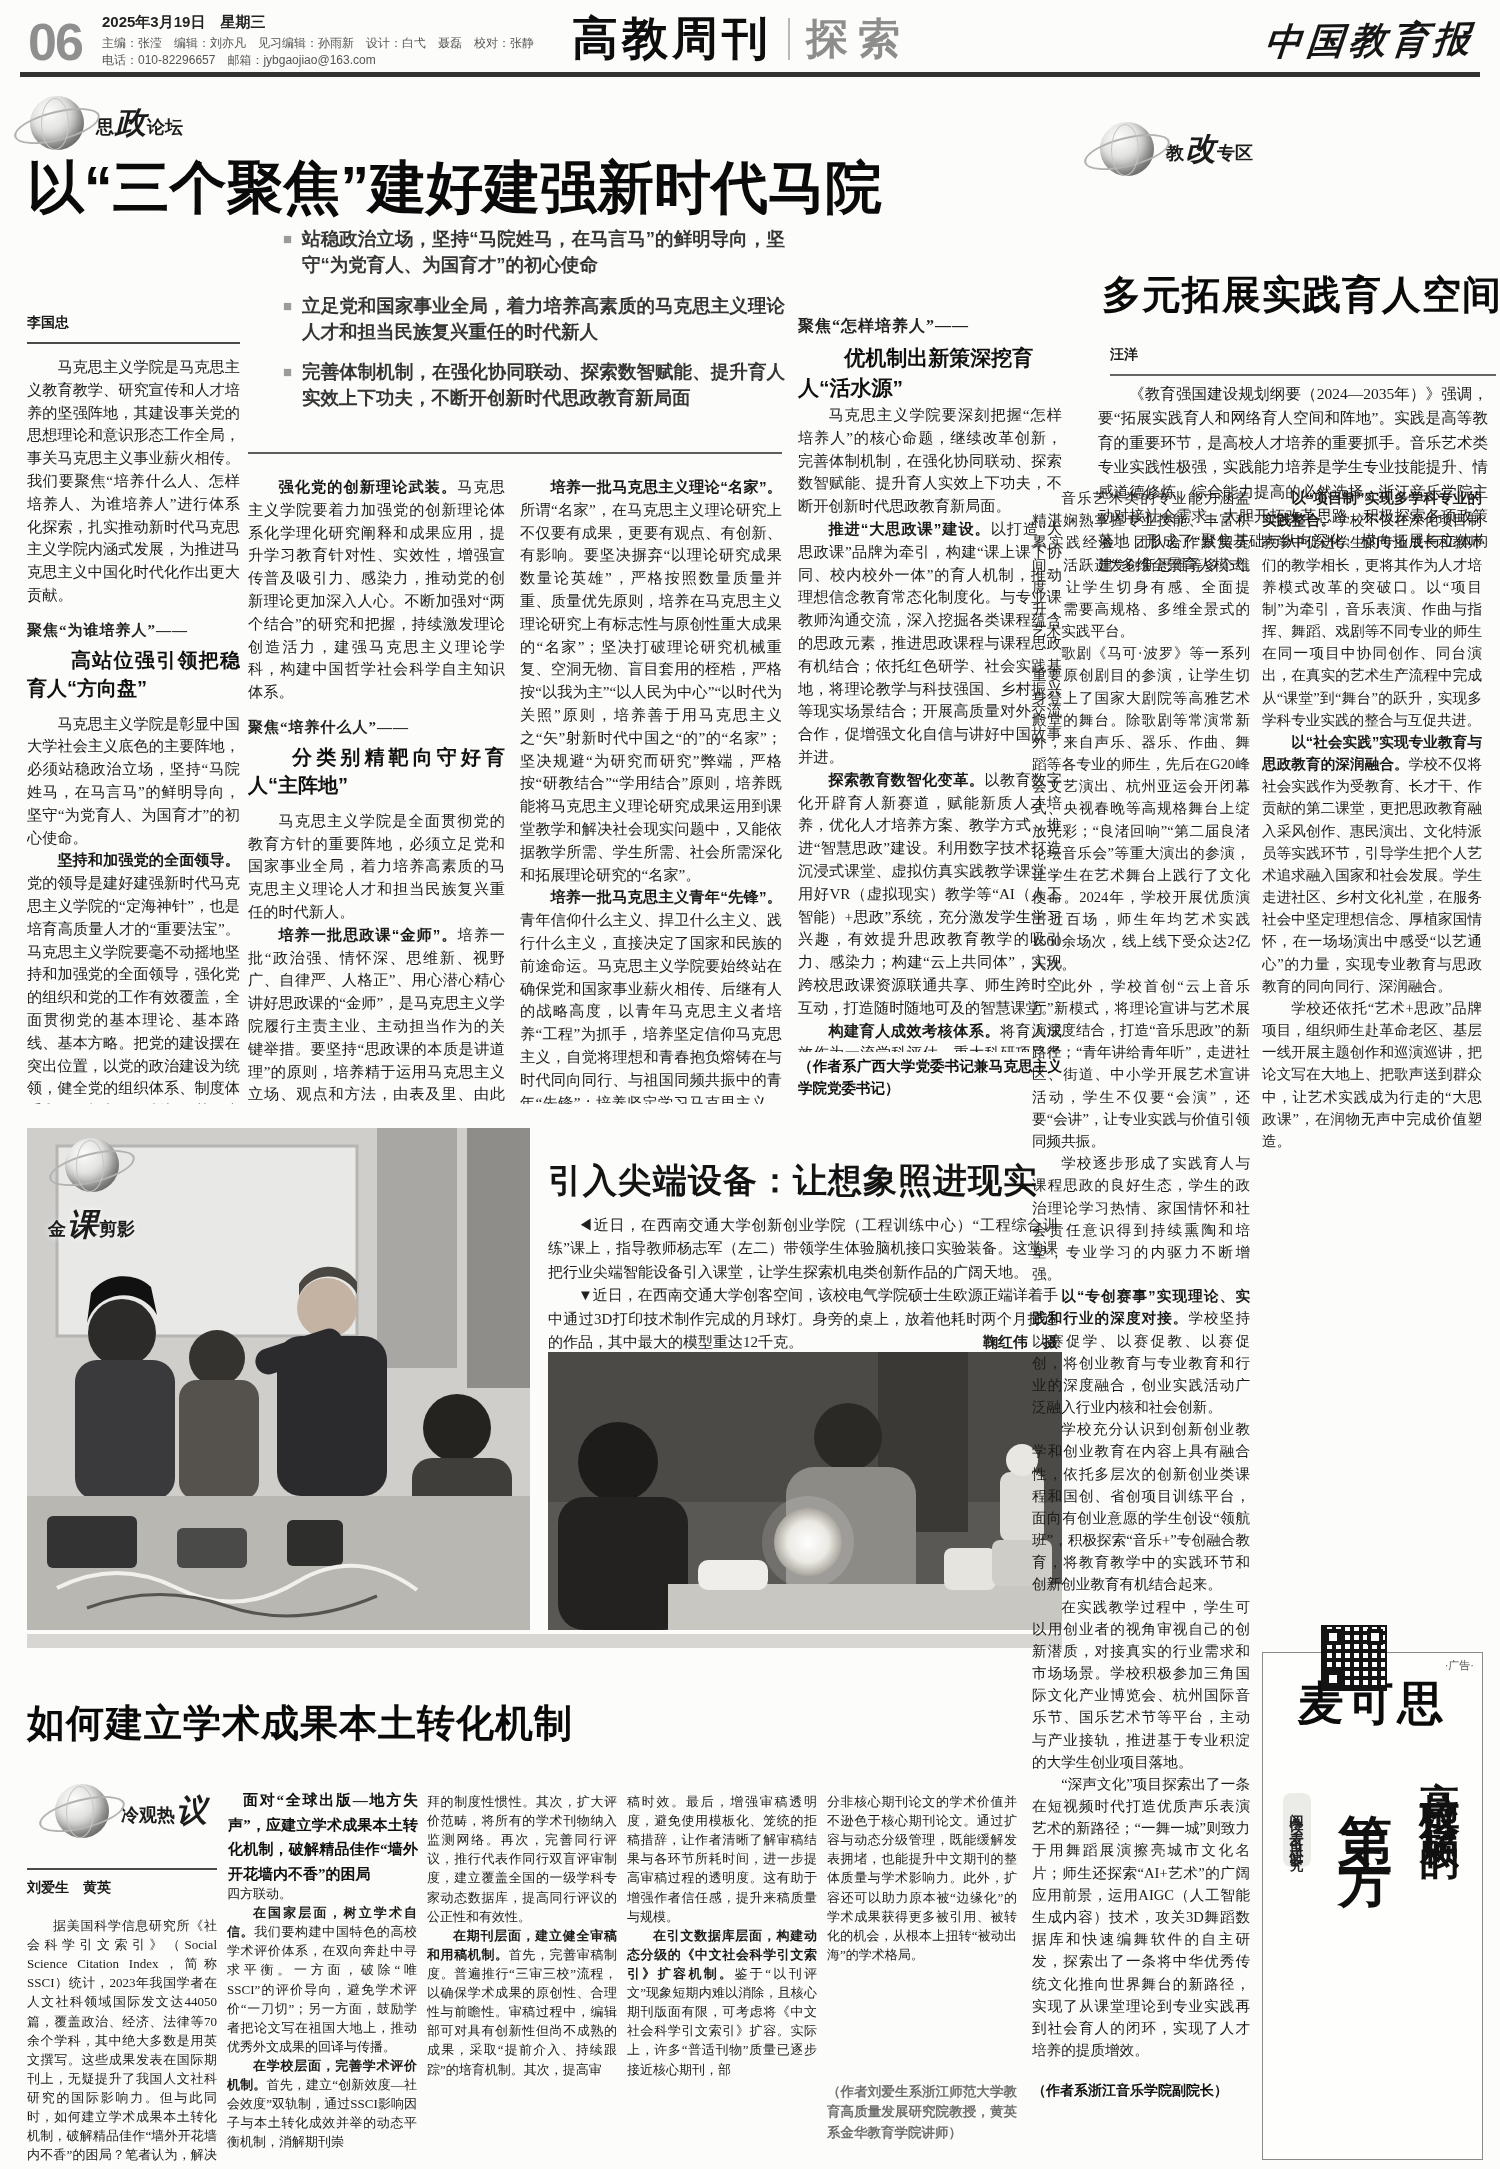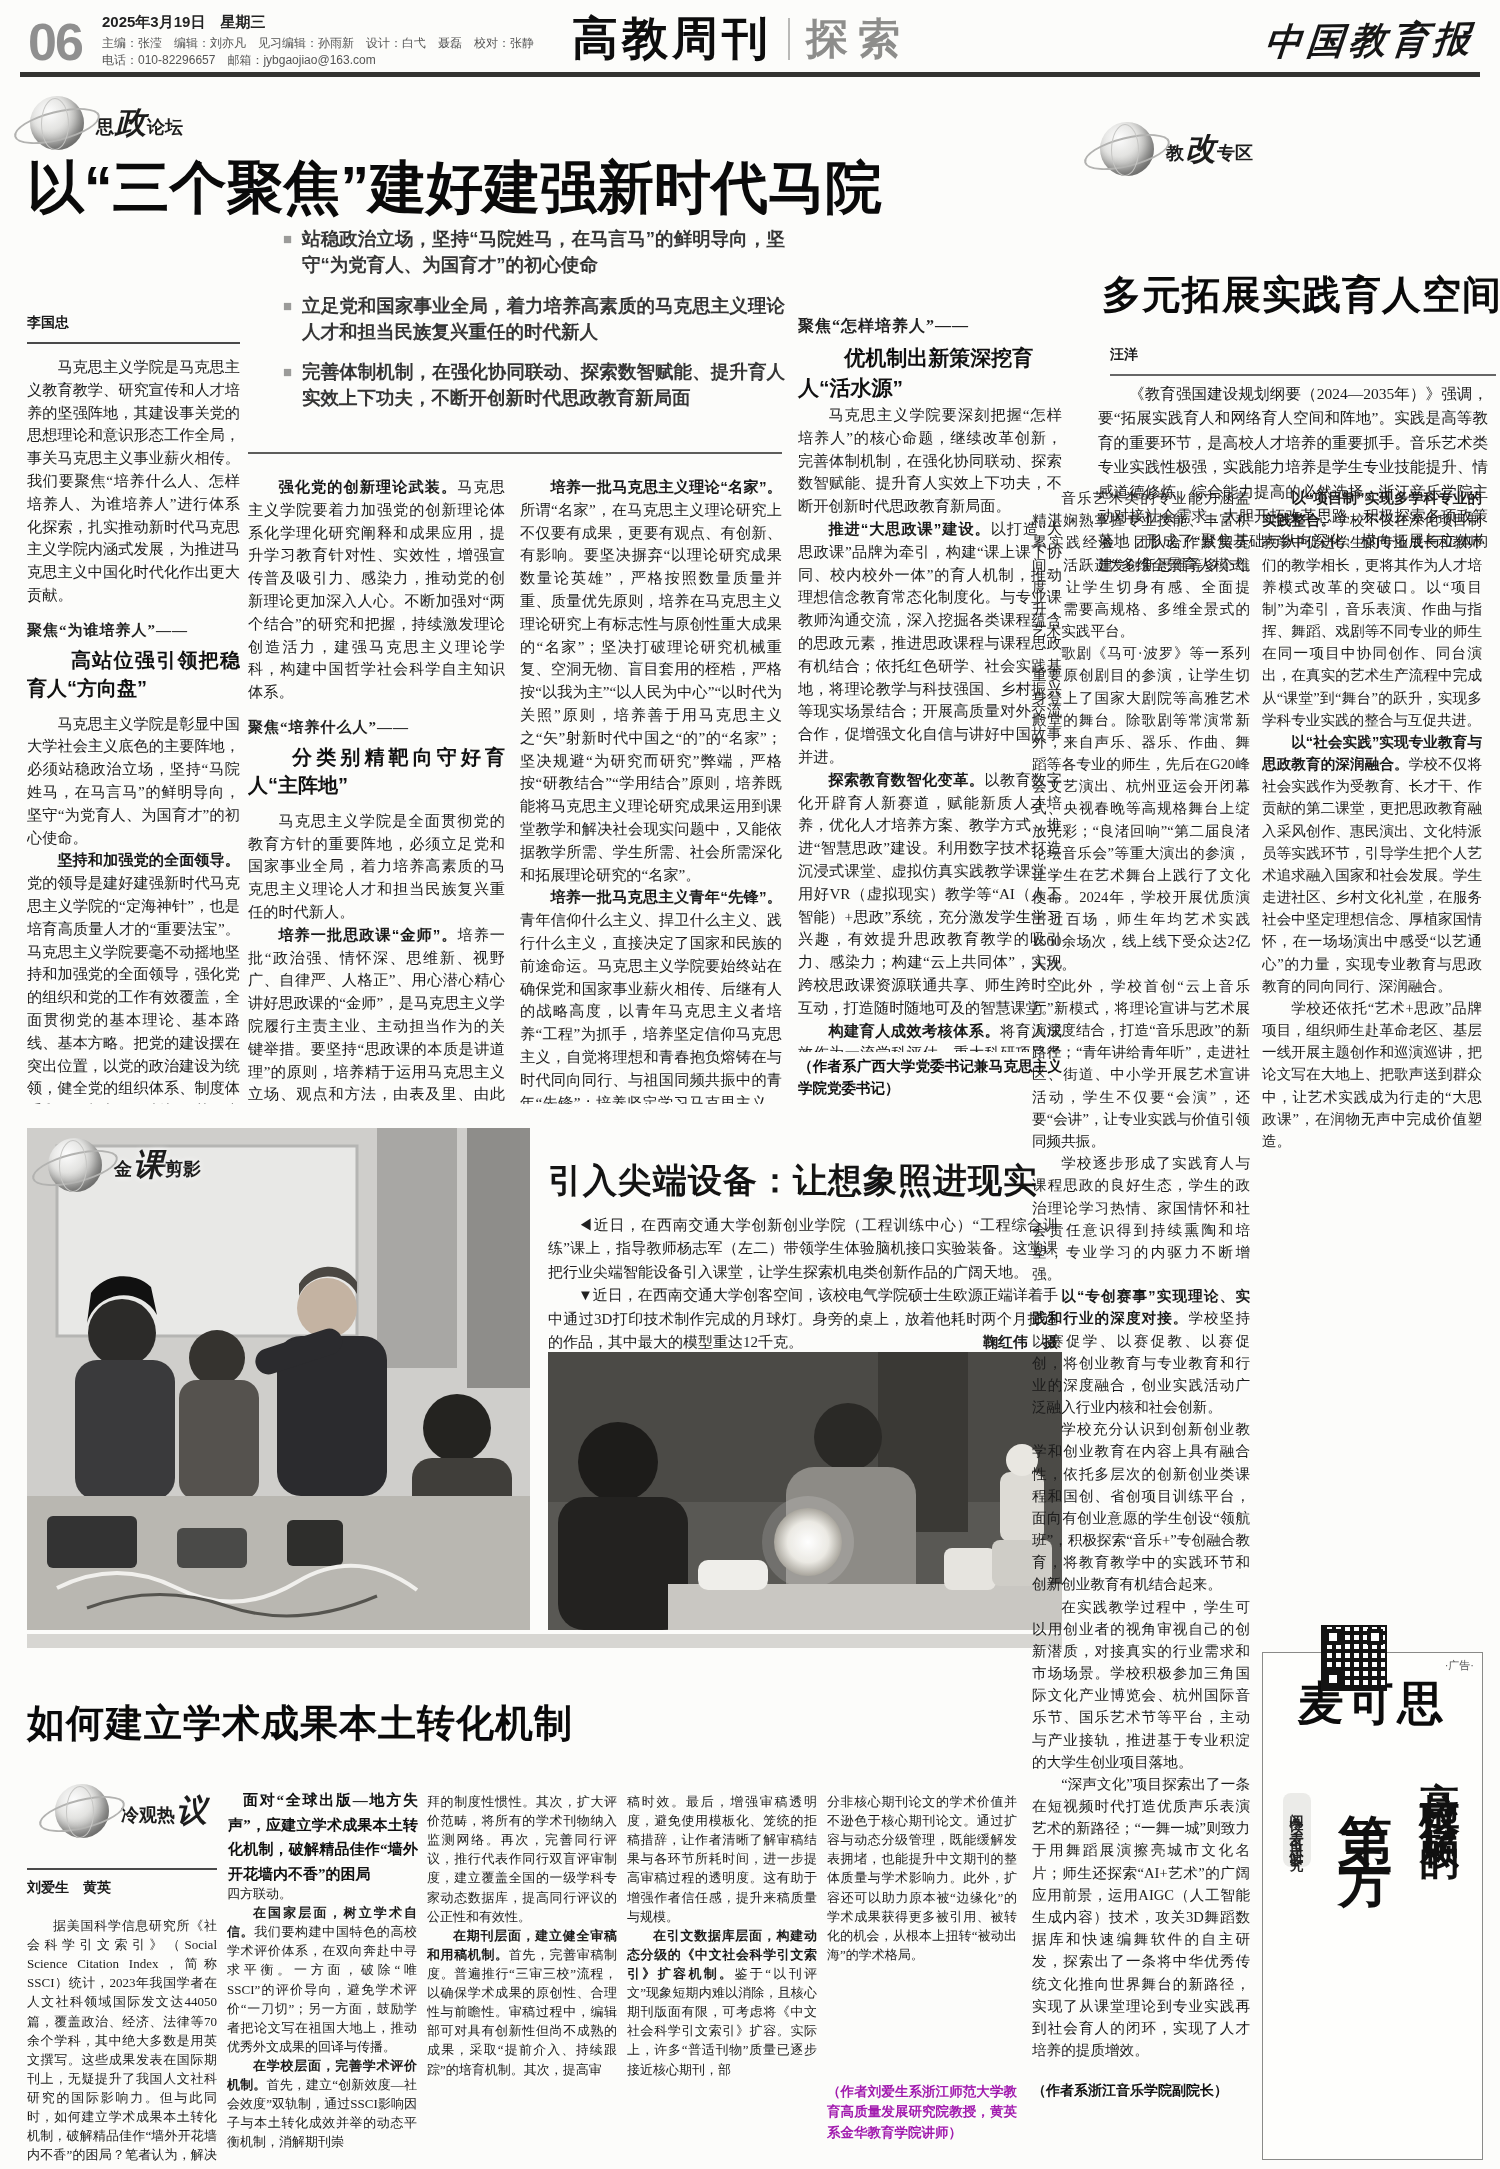--- a/index.html
+++ b/index.html
@@ -90,21 +90,21 @@
 
   
   .a3-headline { font:900 38px "Liberation Sans",sans-serif; color:#0a0a0a; letter-spacing:1px; white-space:nowrap;}
   .pullquote { font:700 15px "Liberation Serif",serif; line-height:1.64; text-align:justify;
                color:#101010; text-indent:1em;}
   .authors { border-top:2px solid #4a4a4a; padding-top:9px; font:700 14px "Liberation Sans",sans-serif;}
   .bcol { font-family:"Liberation Serif",serif; font-size:13px; line-height:1.47;
           text-align:justify; color:#1c1c1c; overflow:hidden;}
   .bcol p { text-indent:2em; }
   .bcol p.cont { text-indent:0; }
-  .attr-b { font:700 13.5px "Liberation Serif",serif; line-height:1.5; color:#a21caf; text-align:justify;}
+  .attr-b { font:700 13.5px "Liberation Serif",serif; line-height:1.5; color:#737373; text-align:justify;}
 </style>
 </head>
 <body>
 
 <div id="page">
 
   <div class="abs pageno" style="left:28px;top:12px;">06</div>
   <div class="abs dateline" style="left:102px;top:13px;">2025年3月19日　星期三</div>
   <div class="abs staffline" style="left:102px;top:35px;">主编：张滢　编辑：刘亦凡　见习编辑：孙雨新　设计：白弋　聂磊　校对：张静</div>
   <div class="abs contactline" style="left:102px;top:52px;">电话：010-82296657　邮箱：jybgaojiao@163.com</div>
@@ -199,21 +199,21 @@
     <rect x="385" y="330" width="100" height="100" rx="20" fill="#403e3a"></rect>
 
     <rect x="0" y="368" width="503" height="134" fill="#b9b7b1"></rect>
     <rect x="20" y="388" width="90" height="52" rx="6" fill="#333"></rect>
     <rect x="150" y="400" width="70" height="40" rx="6" fill="#4a4a48"></rect>
     <rect x="260" y="392" width="56" height="46" rx="6" fill="#2e2e2c"></rect>
     <path d="M30 460 q60 -30 120 0 t120 -6 t120 8" stroke="#f1f0ed" stroke-width="4" fill="none"></path>
     <path d="M60 480 q70 -26 140 -2 t150 -10" stroke="#55544f" stroke-width="3" fill="none"></path>
   </svg>
 
-  <div class="abs badge" style="left:48px;top:1138px;z-index:3;text-shadow:0 0 6px #fff;">
+  <div class="abs badge" style="left:48px;top:1138px;z-index:3;text-shadow:0 0 6px #fff;flex-direction:column;">
     <span class="globe"></span>
     <span class="badge-text"><span>金</span><em>课</em><span>剪影</span></span>
   </div>
 
   <div class="abs cap-title" style="left:548px;top:1158px;">引入尖端设备：让想象照进现实</div>
   <div class="abs cap-text" style="left:548px;top:1214px;width:510px;">
     <p>◀近日，在西南交通大学创新创业学院（工程训练中心）“工程综合训练”课上，指导教师杨志军（左二）带领学生体验脑机接口实验装备。这堂课把行业尖端智能设备引入课堂，让学生探索机电类创新作品的广阔天地。</p>
     <p><span>▼近日，在西南交通大学创客空间，该校电气学院硕士生欧源正端详着手中通过3D打印技术制作完成的月球灯。身旁的桌上，放着他耗时两个月打造的作品，其中最大的模型重达12千克。</span><span class="credit">鞠红伟　摄</span></p>
   </div>
 

